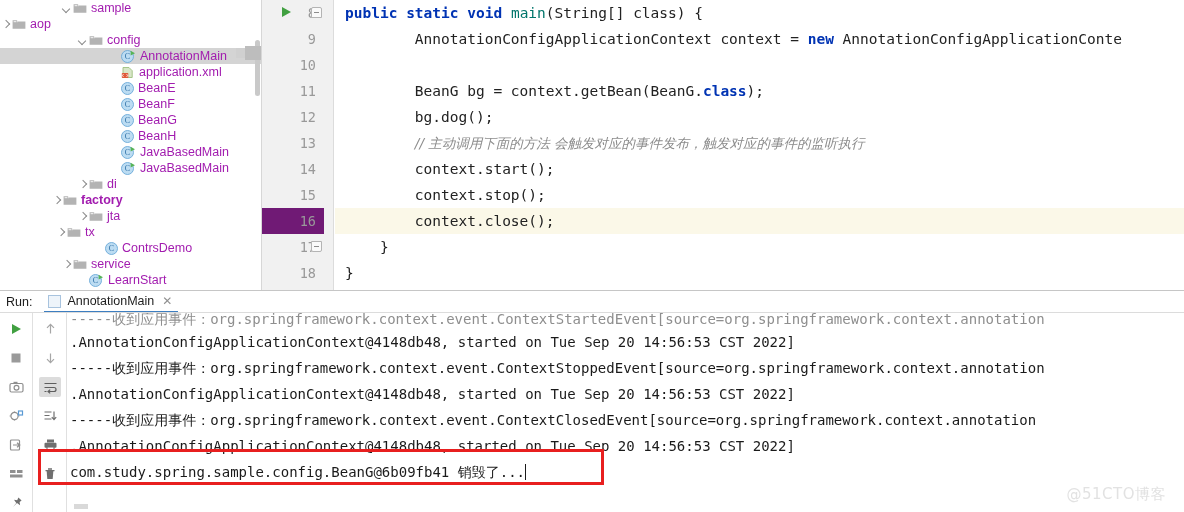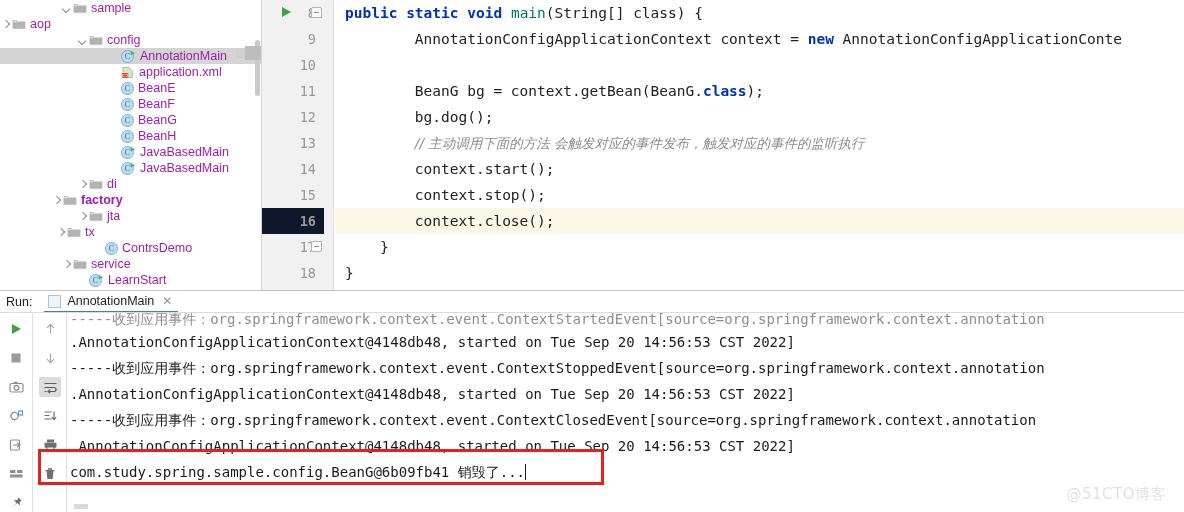--- a/index.html
+++ b/index.html
@@ -121,21 +121,21 @@
   .gutter-line {
     position: relative;
     height: 26px;
     line-height: 26px;
     text-align: right;
     padding-right: 8px;
     font-family: "DejaVu Sans Mono", monospace;
     font-size: 13.5px;
     color: #999999;
   }
-  .gutter-line.hl { background: #0f172a; font-weight: bold; }
+  .gutter-line.hl { background: #701a75; }
   .fold-bar {
     position: absolute;
     left: 62px; top: 0;
     width: 10px; height: 290px;
     background: #f1f1f1;
     border-right: 1px solid #dcdcdc;
   }
   .run-arrow {
     position: absolute;
     left: 20px; top: 7px;

